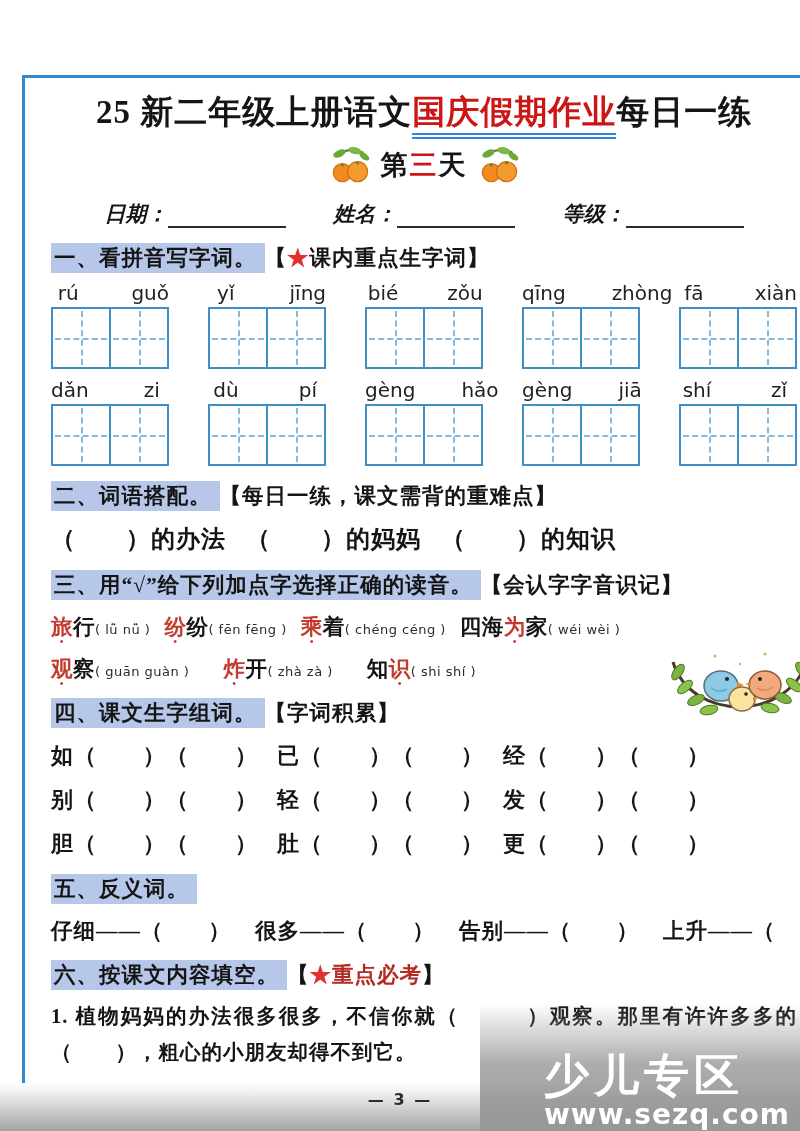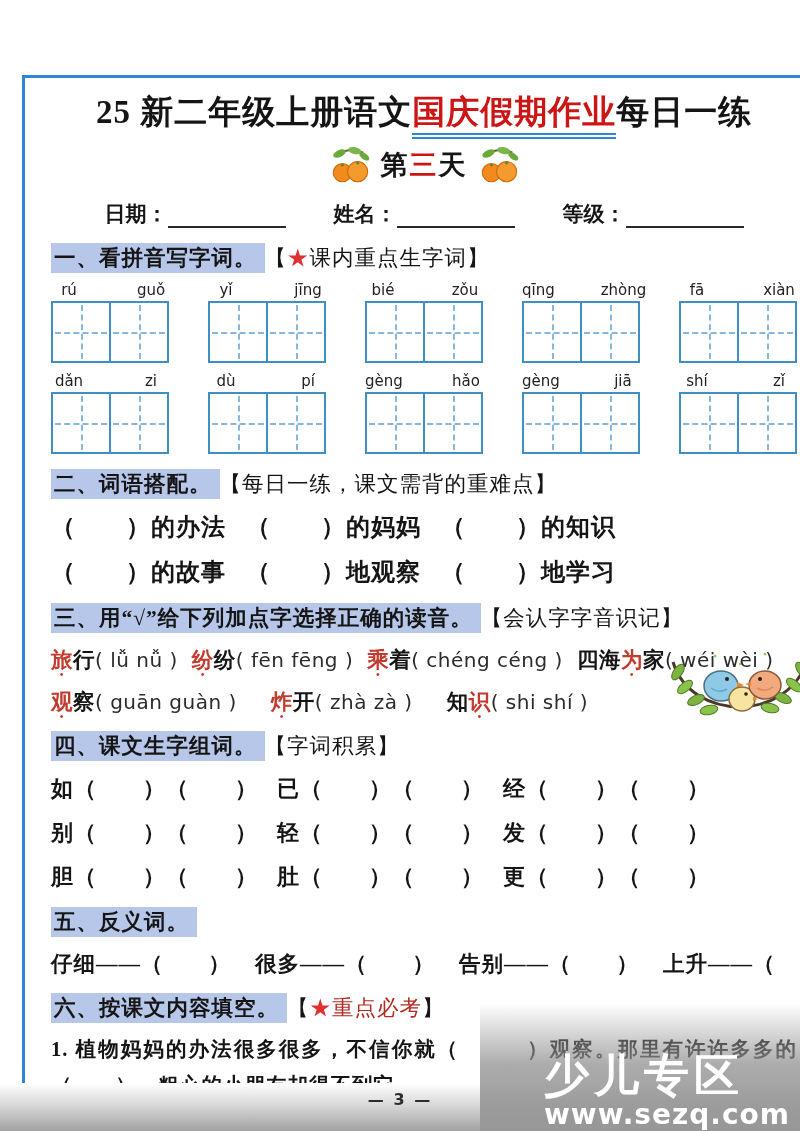--- a/index.html
+++ b/index.html
@@ -11,52 +11,52 @@
 
   
   .title { text-align:center; margin-top:4px; font-size:33px; font-weight:bold; letter-spacing:1px; white-space:nowrap; }
   .title .red-ul { color:#cc1616; border-bottom:6px double #2f86d3; padding-bottom:1px; display:inline-block; line-height:1.15; }
 
   .day-row { display:flex; justify-content:center; align-items:center; gap:8px; margin-top:5px; }
   .day-text { font-size:27px; font-weight:bold; letter-spacing:2px; }
   .day-red { color:#cc1616; }
 
   .meta-row { display:flex; justify-content:center; gap:48px; margin-top:14px; font-size:21px; font-weight:bold; }
-  .meta-item { display:flex; align-items:flex-end; }
+  .meta-item { display:flex; align-items:flex-end;font-style:italic; }
   .uline { display:inline-block; width:118px; border-bottom:2px solid #2a2a2a; height:1.05em; }
 
   
   .sec-head { margin-top:15px; font-size:21.5px; font-weight:bold; letter-spacing:1px; white-space:nowrap; }
   .hl { background:#b7c7e9; padding:3px 8px 3px 3px; }
-  .tag { font-weight:normal; }
+  .tag { font-weight:bold; }
   .star { color:#e03131; }
   .tag-red { color:#b22a22; }
 
   
   .grids-row { display:flex; justify-content:space-between; margin-top:9px; }
   .grid-group { width:118px; }
-  .py-row { display:flex; margin-bottom:2px; font-family:"DejaVu Sans",sans-serif; font-size:15px; color:#222; font-weight:normal;gap:46px; }
+  .py-row { display:flex; margin-bottom:2px; font-family:"DejaVu Sans",sans-serif; font-size:20px; color:#222; font-weight:normal;gap:46px; }
   .py-row span { flex:1; text-align:center; }
   .grid2 { display:flex; width:118px; height:62px; border:2px solid #3f8fc4; background:#fff; }
   .cell { flex:1; position:relative; }
   .cell + .cell { border-left:2px solid #3f8fc4; }
   .cell::before { content:""; position:absolute; left:50%; top:2px; bottom:2px; border-left:2px dashed #85b8dc; }
   .cell::after { content:""; position:absolute; top:50%; left:2px; right:2px; border-top:2px dashed #85b8dc; }
 
   
   .bline { margin-top:13px; font-size:24px; font-weight:bold; letter-spacing:1px; display:flex; flex-wrap:wrap; }
   .bline .pair { margin-right:20px; white-space:nowrap; }
 
   
   .s3line { margin-top:13px; font-size:21.5px; font-weight:bold; letter-spacing:0.5px; display:flex; flex-wrap:nowrap; }
   .s3line .s3-item { margin-right:14px; white-space:nowrap; }
   .s3line.second .s3-item { margin-right:34px; }
   .rc { color:#c23b2e; position:relative; display:inline-block; }
   .rc::after { content:"•"; position:absolute; left:50%; bottom:-0.52em; transform:translateX(-50%); font-size:0.5em; color:#c23b2e; }
-  .opts { font-family:"DejaVu Sans",sans-serif; font-size:20px; font-weight:normal; color:#2b2b2b; letter-spacing:0.5px; }
+  .opts { font-family:"DejaVu Sans",sans-serif; font-size:13px; font-weight:normal; color:#2b2b2b; letter-spacing:0.5px; }
 
   
   .s4-row { display:flex; margin-top:14px; font-size:22px; font-weight:bold; letter-spacing:1px; }
   .s4-item { width:226px; white-space:nowrap; }
 
   
   .s5line { margin-top:13px; font-size:21.5px; font-weight:bold; letter-spacing:1px; display:flex; }
   .s5line .pair { margin-right:24px; white-space:nowrap; }
 
   
@@ -236,25 +236,20 @@
       </div>
     </div>
 
     <div class="sec-head">
       <span class="hl">二、词语搭配。</span><span class="tag">【每日一练，课文需背的重难点】</span>
     </div>
     <div class="bline">
       <span class="pair"><span>（　　）</span><span>的办法</span></span>
       <span class="pair"><span>（　　）</span><span>的妈妈</span></span>
       <span class="pair"><span>（　　）</span><span>的知识</span></span>
-    </div>
-    <div class="bline">
-      <span class="pair"><span>（　　）</span><span>的故事</span></span>
-      <span class="pair"><span>（　　）</span><span>地观察</span></span>
-      <span class="pair"><span>（　　）</span><span>地学习</span></span>
     </div>
 
     <div class="sec-head">
       <span class="hl">三、用“√”给下列加点字选择正确的读音。</span><span class="tag">【会认字字音识记】</span>
     </div>
     <div class="s3line">
       <span class="s3-item"><span></span><span class="rc">旅</span><span>行</span><span class="opts">( lǚ nǚ )</span></span>
       <span class="s3-item"><span></span><span class="rc">纷</span><span>纷</span><span class="opts">( fēn fēng )</span></span>
       <span class="s3-item"><span></span><span class="rc">乘</span><span>着</span><span class="opts">( chéng céng )</span></span>
       <span class="s3-item"><span>四海</span><span class="rc">为</span><span>家</span><span class="opts">( wéi wèi )</span></span>

